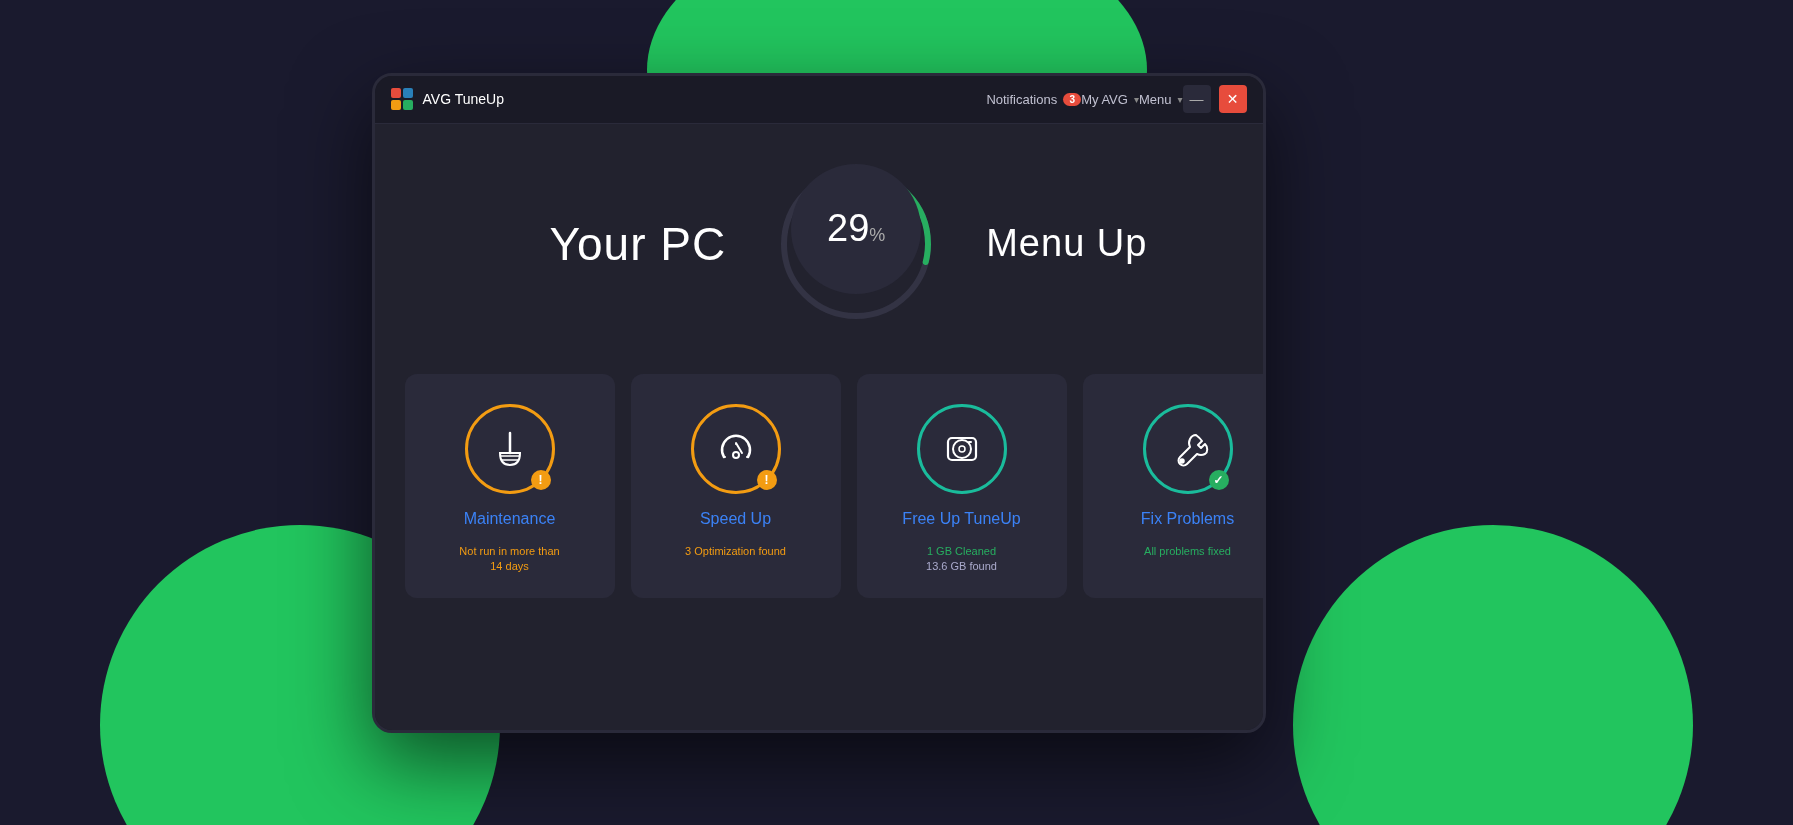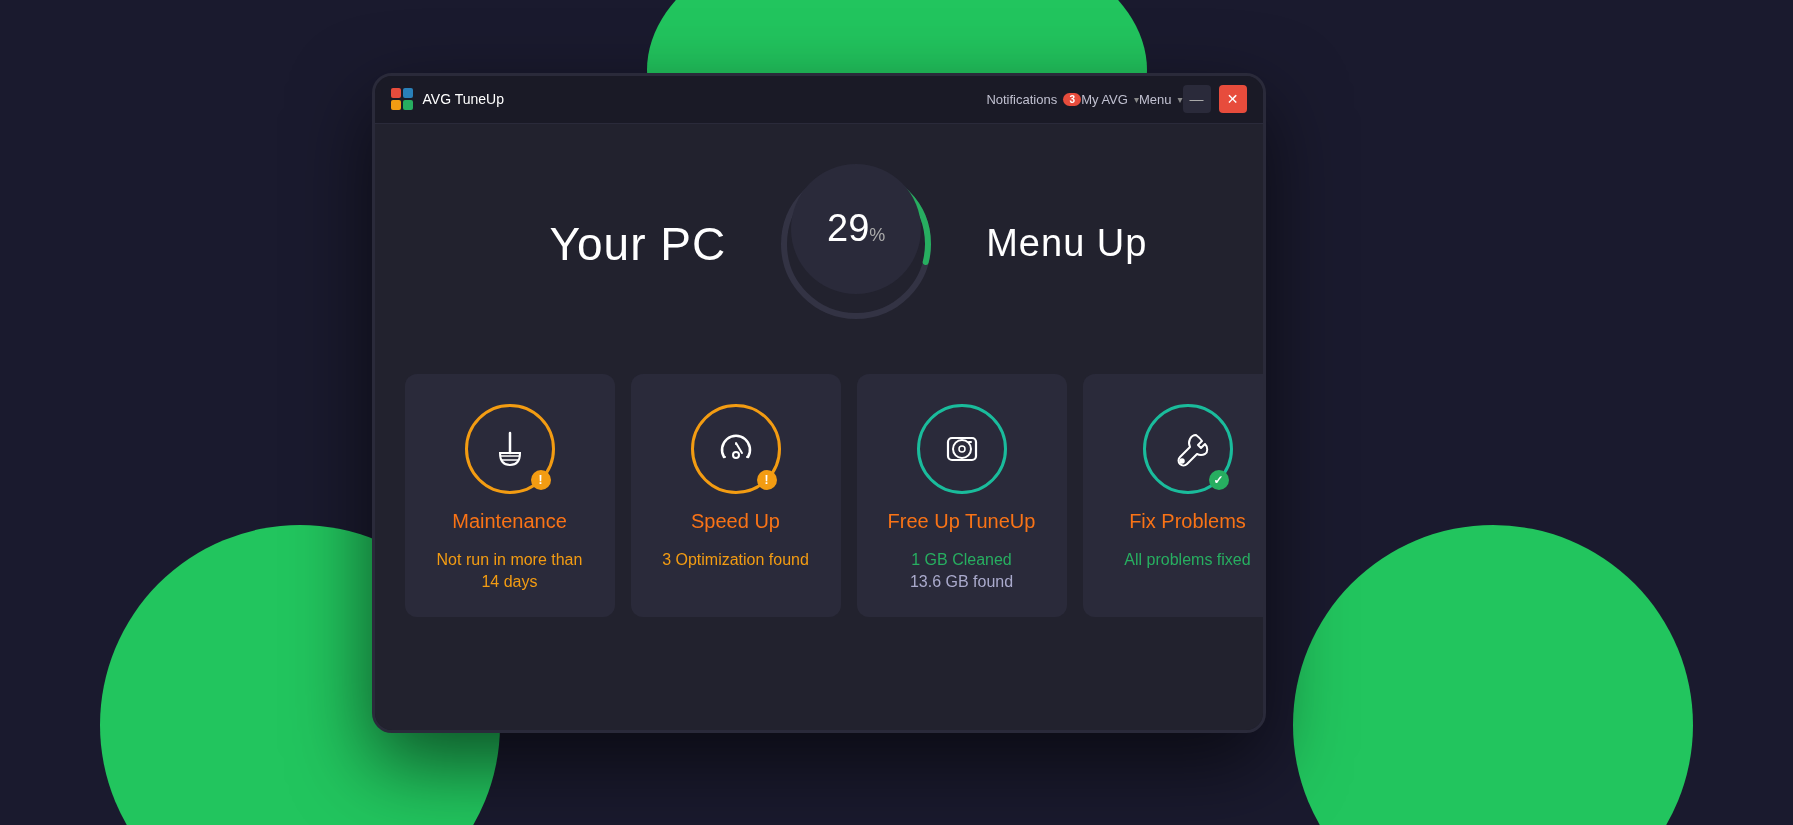--- a/index.html
+++ b/index.html
@@ -321,28 +321,28 @@
     .status-dot-warning {
       background: #f39c12;
       color: #fff;
     }
     .status-dot-success {
       background: #27ae60;
       color: #fff;
     }
 
     .card-title {
-      color: #f97316;
-      font-size: 20px;
+      color: #3b82f6;
+      font-size: 16px;
       font-weight: 500;
       text-align: center;
     }
 
     .card-status {
-      font-size: 16px;
+      font-size: 11px;
       text-align: center;
       line-height: 1.4;
     }
     .status-warning { color: #f39c12; }
     .status-success { color: #27ae60; }
     .status-neutral { color: #aaaacc; }
   </style>
 </head>
 <body>
 

